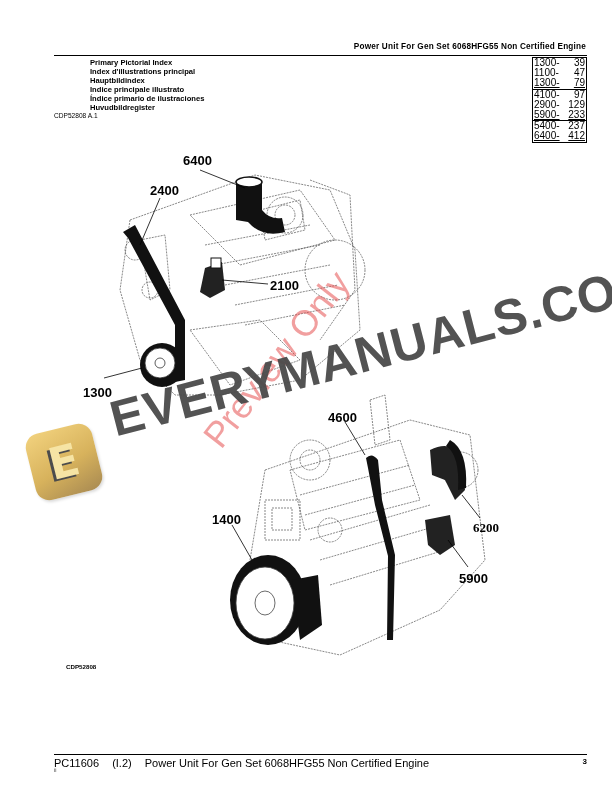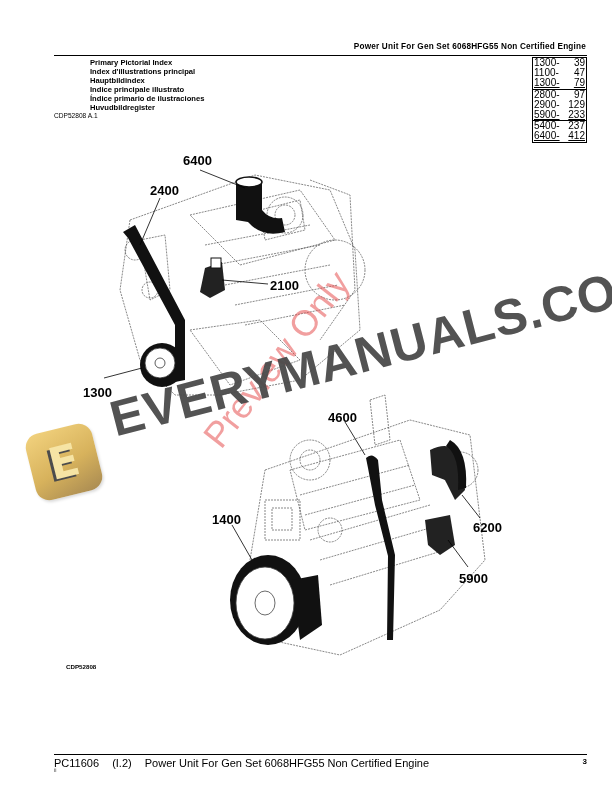--- a/index.html
+++ b/index.html
@@ -54,21 +54,21 @@
         <span class="idx-code">1100-</span>
         <span class="idx-page">47</span>
       </div>
     <div class="idx-row u">
         <span class="idx-code">1300-</span>
         <span class="idx-page">79</span>
       </div>
   </div>
   <div class="index-group">
     <div class="idx-row">
-        <span class="idx-code">2800-</span>
+        <span class="idx-code">4100-</span>
         <span class="idx-page">97</span>
       </div>
     <div class="idx-row">
         <span class="idx-code">2900-</span>
         <span class="idx-page">129</span>
       </div>
     <div class="idx-row u">
         <span class="idx-code">5900-</span>
         <span class="idx-page">233</span>
       </div>
@@ -159,21 +159,21 @@
     <line x1="468" y1="567" x2="448" y2="540"></line>
   </g>
 </svg>
 
 <div class="abs callout" style="left:183px;top:153px;">6400</div>
 <div class="abs callout" style="left:150px;top:183px;">2400</div>
 <div class="abs callout" style="left:270px;top:278px;text-align:right;">2100</div>
 <div class="abs callout" style="left:83px;top:385px;">1300</div>
 <div class="abs callout" style="left:328px;top:410px;">4600</div>
 <div class="abs callout" style="left:212px;top:512px;">1400</div>
-<div class="abs callout" style="left:473px;top:520px;">6200</div>
+<div class="abs callout" style="left:473px;top:520px;font-family:Liberation Serif, serif;">6200</div>
 <div class="abs callout" style="left:459px;top:571px;">5900</div>
 
 <div class="abs fig-id">CDP52808</div>
 
 <div class="abs wm-preview">Preview Only</div>
 <div class="abs wm-logo">
   <div class="wm-logo-letter">E</div>
 </div>
 <div class="abs wm-text">EVERYMANUALS.COM</div>
 

